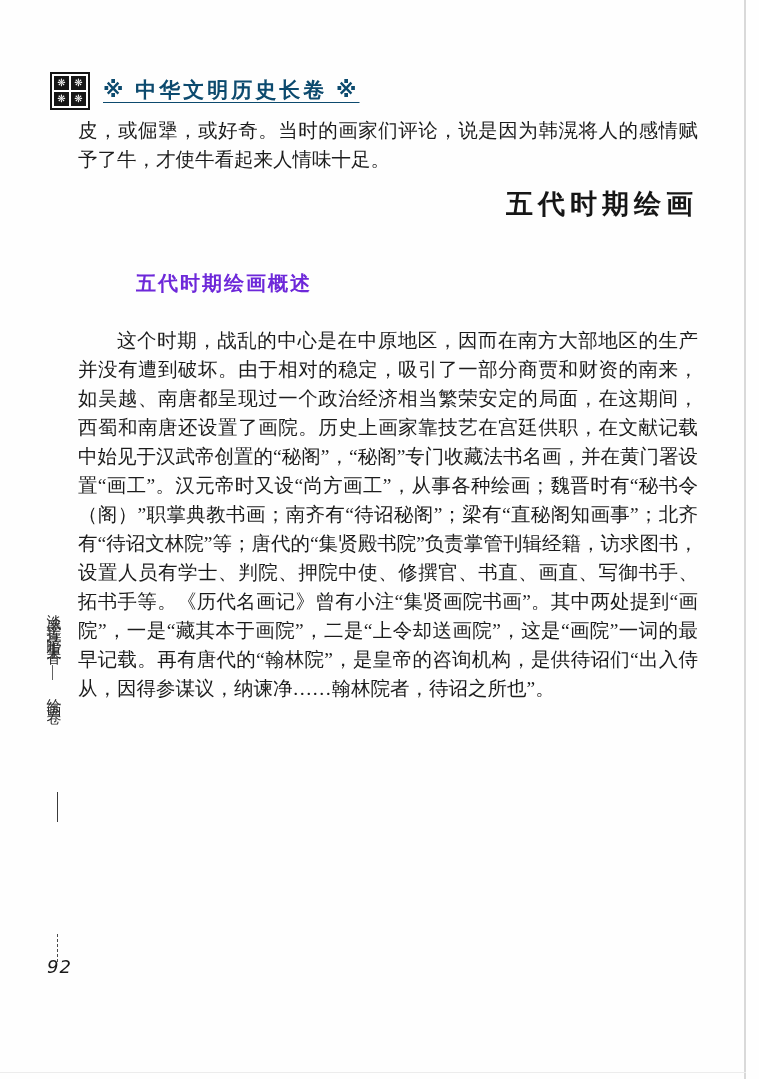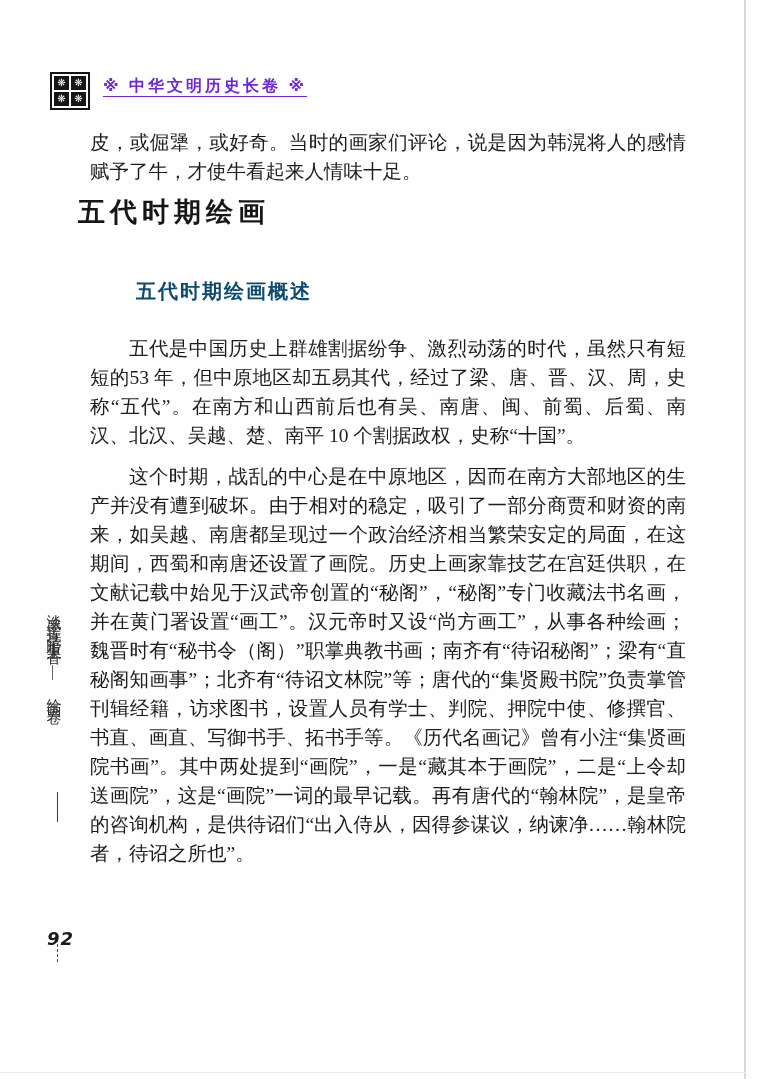--- a/index.html
+++ b/index.html
@@ -21,55 +21,55 @@
     gap:2px; padding:2px;
   }
   .stamp-cell {
     background:#161616; color:#fafafa; display:flex; align-items:center;
     justify-content:center; font-size:10px; line-height:1;
     font-family:"DejaVu Sans",sans-serif;
   }
   .running-title {
     position:absolute; left:103px; top:76px;
     font-family:"Liberation Sans","DejaVu Sans",sans-serif;
-    font-weight:bold; font-size:16px; letter-spacing:3px; color:#6d28d9;
+    font-weight:bold; font-size:21px; letter-spacing:3px; color:#0c4a6e;
     text-decoration:underline; text-underline-offset:5px;
     text-decoration-thickness:1px;
   }
 
   
   .side-title {
     position:absolute; left:44px; top:602px;
     writing-mode:vertical-rl; text-orientation:mixed;
     font-size:15px; letter-spacing:6px; color:#2a2a2a;
   }
   .side-rule  { position:absolute; left:57px; top:792px; width:1px; height:30px; background:#3a3a3a; }
   .side-dashes{ position:absolute; left:57px; top:934px; width:0; height:28px; border-left:1px dashed #4a4a4a; }
   .page-number{
-    position:absolute; left:47px; top:928px;
-    font-family:"DejaVu Sans",sans-serif; font-style:italic; font-weight:bold;
+    position:absolute; left:47px; top:956px;
+    font-family:"DejaVu Sans",sans-serif; font-style:italic; font-weight:normal;
     font-size:18px; color:#1a1a1a; letter-spacing:1px;
   }
 
   
   main {
     position:absolute; left:78px; top:116px; width:620px;
     font-size:19.5px; line-height:29px; text-align:justify;
   }
-  main p { margin:12px; text-indent:2em; }
+  main p { margin:0; text-indent:2em; }
   main p.continuation { text-indent:0; }
   .chapter-title {
     font-family:"Liberation Sans","DejaVu Sans",sans-serif;
-    font-size:27px; font-weight:bold; text-align:left; text-indent:0;
-    letter-spacing:5px; margin:4px 0 50px 0; color:#161616;
+    font-size:27px; font-weight:bold; text-align:right; text-indent:0;
+    letter-spacing:5px; margin:16px 0 50px 0; color:#161616;
   }
   .section-heading {
     font-family:"Liberation Sans","DejaVu Sans",sans-serif;
     font-size:20px; font-weight:bold; text-indent:0;
-    letter-spacing:2px; margin:0 0 28px 58px; color:#0c4a6e;
+    letter-spacing:2px; margin:0 0 28px 58px; color:#6d28d9;
   }
 </style>
 </head>
 <body>
 
 <div class="page">
 
   <div class="scan-edge-right"></div>
   <div class="scan-edge-bottom"></div>
 
@@ -87,17 +87,16 @@
     <div class="side-title">淡墨挥毫暗生香——绘画卷</div>
     <div class="side-rule"></div>
     <div class="side-dashes"></div>
     <div class="page-number">92</div>
   </aside>
 
   <main>
     <p class="continuation">皮，或倔犟，或好奇。当时的画家们评论，说是因为韩滉将人的感情赋予了牛，才使牛看起来人情味十足。</p>
     <h1 class="chapter-title">五代时期绘画</h1>
     <h2 class="section-heading">五代时期绘画概述</h2>
-    <p>五代是中国历史上群雄割据纷争、激烈动荡的时代，虽然只有短短的53 年，但中原地区却五易其代，经过了梁、唐、晋、汉、周，史称“五代”。在南方和山西前后也有吴、南唐、闽、前蜀、后蜀、南汉、北汉、吴越、楚、南平 10 个割据政权，史称“十国”。</p>
     <p>这个时期，战乱的中心是在中原地区，因而在南方大部地区的生产并没有遭到破坏。由于相对的稳定，吸引了一部分商贾和财资的南来，如吴越、南唐都呈现过一个政治经济相当繁荣安定的局面，在这期间，西蜀和南唐还设置了画院。历史上画家靠技艺在宫廷供职，在文献记载中始见于汉武帝创置的“秘阁”，“秘阁”专门收藏法书名画，并在黄门署设置“画工”。汉元帝时又设“尚方画工”，从事各种绘画；魏晋时有“秘书令（阁）”职掌典教书画；南齐有“待诏秘阁”；梁有“直秘阁知画事”；北齐有“待诏文林院”等；唐代的“集贤殿书院”负责掌管刊辑经籍，访求图书，设置人员有学士、判院、押院中使、修撰官、书直、画直、写御书手、拓书手等。《历代名画记》曾有小注“集贤画院书画”。其中两处提到“画院”，一是“藏其本于画院”，二是“上令却送画院”，这是“画院”一词的最早记载。再有唐代的“翰林院”，是皇帝的咨询机构，是供待诏们“出入侍从，因得参谋议，纳谏净……翰林院者，待诏之所也”。</p>
   </main>
 
 </div>
 
 </body></html>

